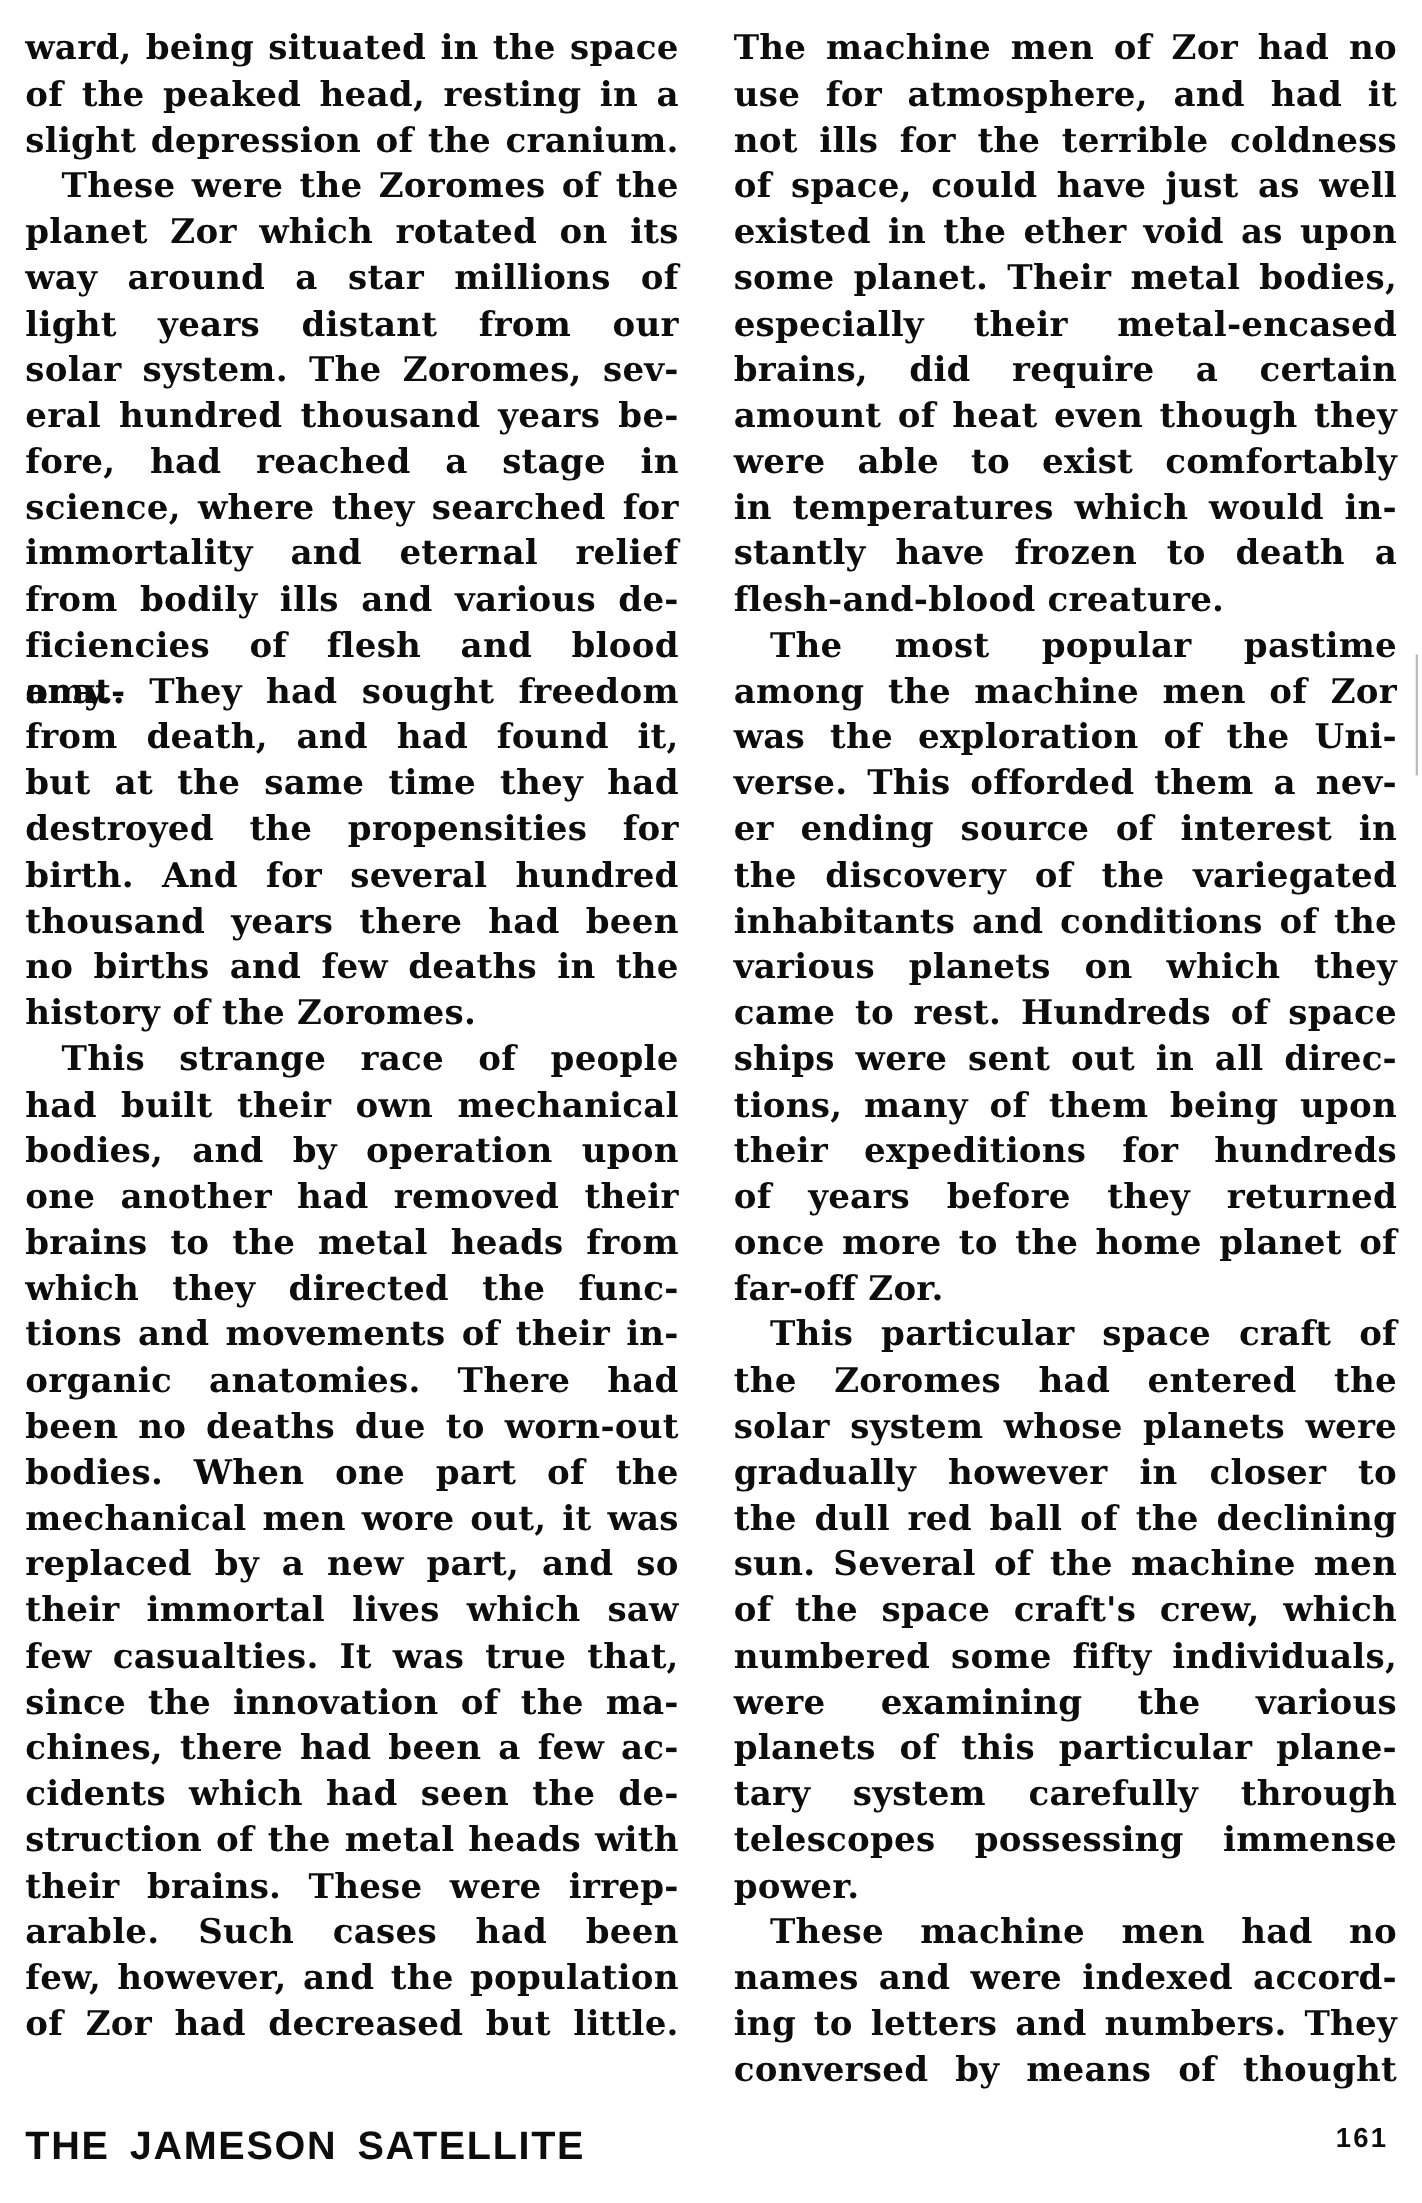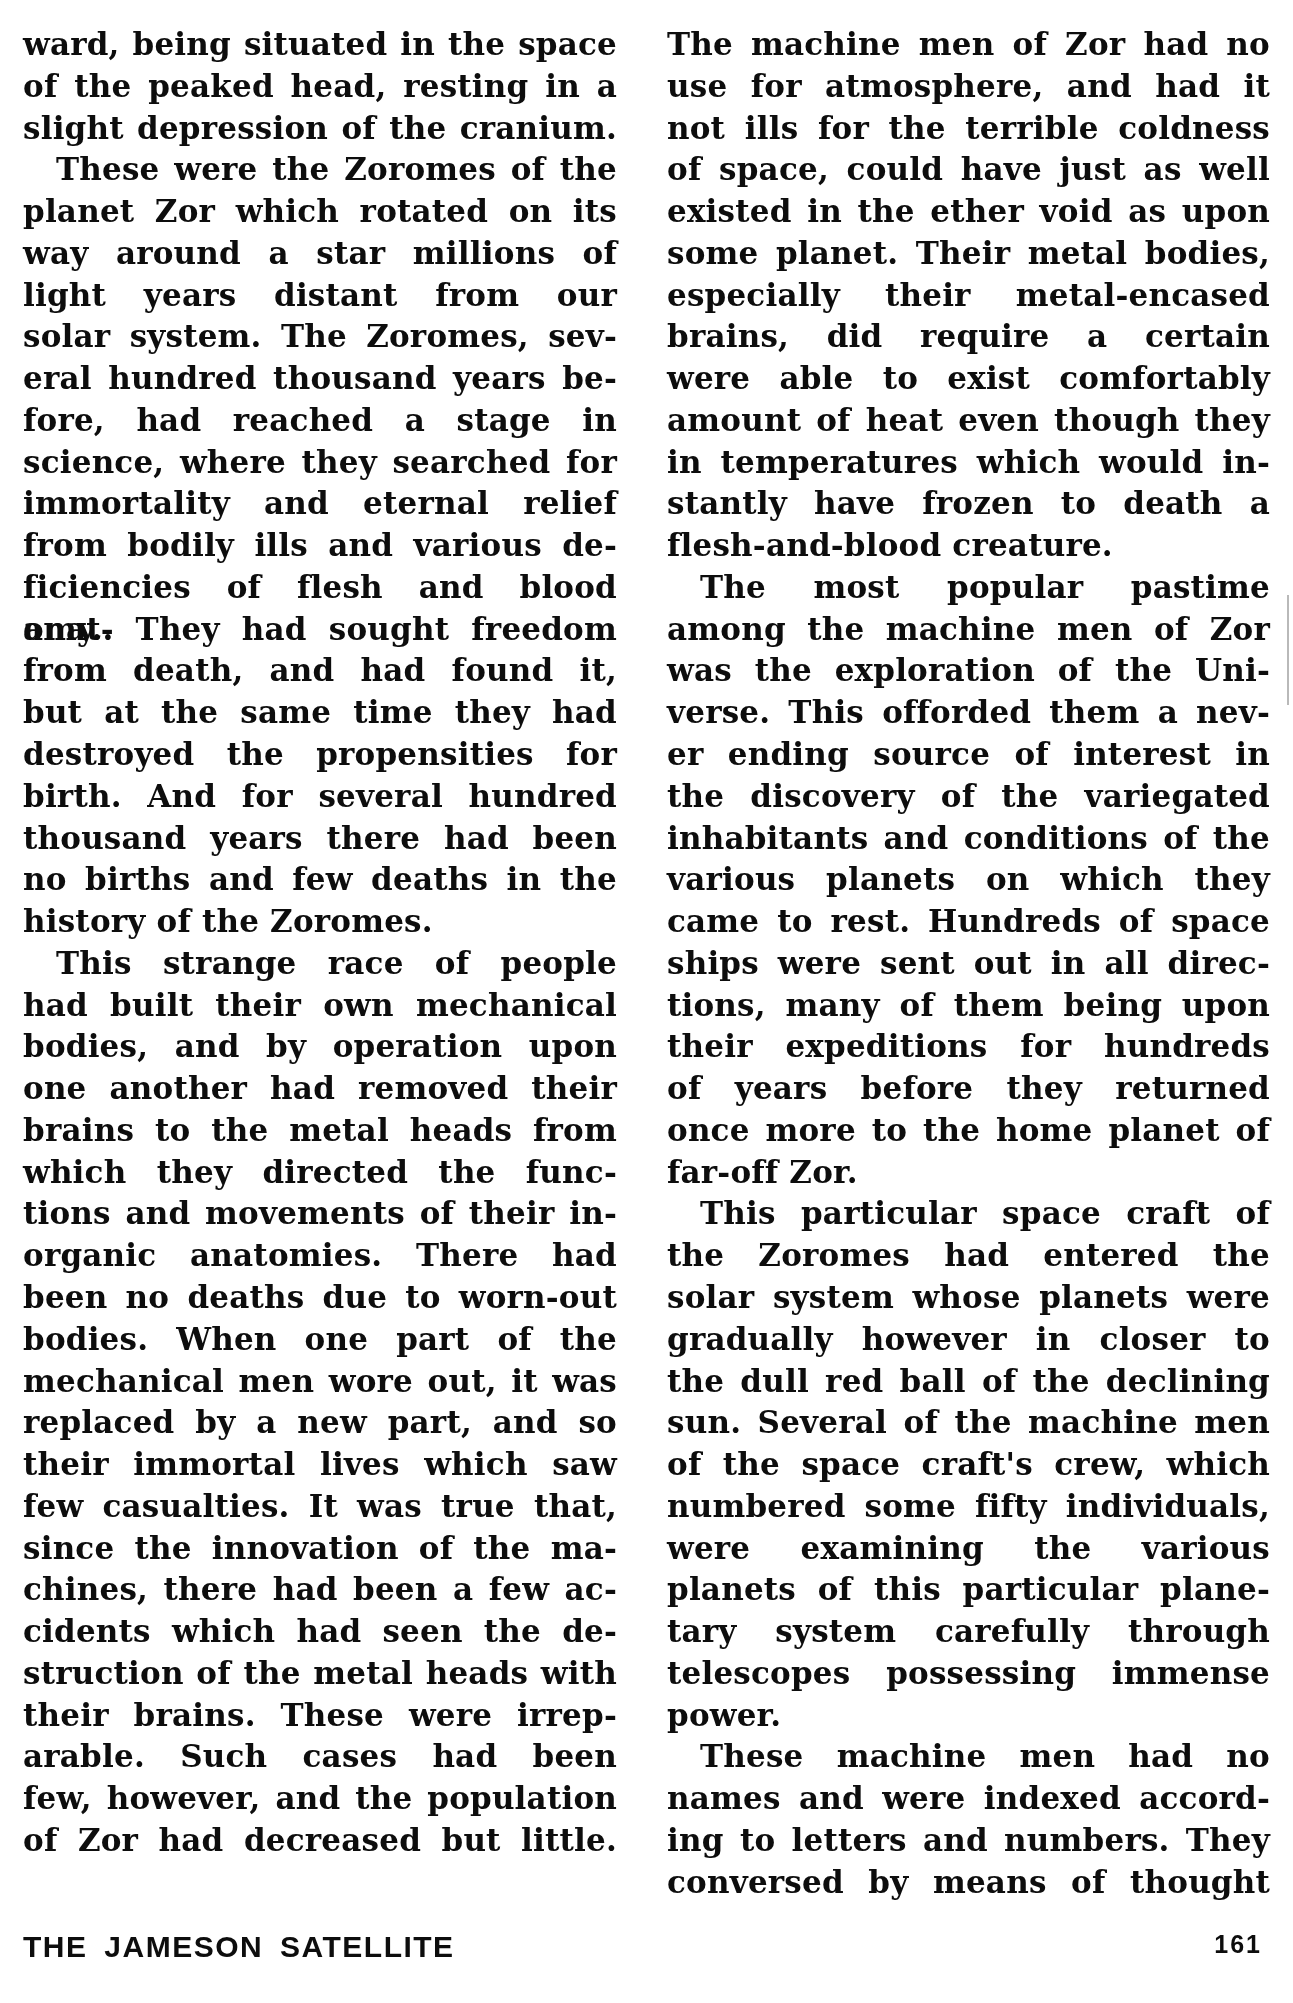--- a/index.html
+++ b/index.html
@@ -42,21 +42,21 @@
     left: 0; right: 0;
     top: 1930px;
     height: 40px;
     font-family: "Liberation Sans", sans-serif;
     font-weight: 700;
     color: var(--ink, #0d0d0d);
   }
   .footer-title {
     position: absolute;
     left: 23px;
-    font-size: 30px;
+    font-size: 36px;
     letter-spacing: 1.5px;
     word-spacing: 7px;
   }
   .footer-page {
     position: absolute;
     right: 31px;
     font-size: 25px;
     letter-spacing: 2px;
   }
   .scan-line {
@@ -120,22 +120,22 @@
     </div>
   <div class="column col-right" id="col-1">
       <div class="line">The machine men of Zor had no</div>
       <div class="line">use for atmosphere, and had it</div>
       <div class="line">not ills for the terrible coldness</div>
       <div class="line">of space, could have just as well</div>
       <div class="line">existed in the ether void as upon</div>
       <div class="line">some planet. Their metal bodies,</div>
       <div class="line">especially their metal-encased</div>
       <div class="line">brains, did require a certain</div>
+      <div class="line">amount of heat even though they</div>
       <div class="line">were able to exist comfortably</div>
-      <div class="line">amount of heat even though they</div>
       <div class="line">in temperatures which would in-</div>
       <div class="line">stantly have frozen to death a</div>
       <div class="line ragged">flesh-and-blood creature.</div>
       <div class="line indent">The most popular pastime</div>
       <div class="line">among the machine men of Zor</div>
       <div class="line">was the exploration of the Uni-</div>
       <div class="line">verse. This offorded them a nev-</div>
       <div class="line">er ending source of interest in</div>
       <div class="line">the discovery of the variegated</div>
       <div class="line">inhabitants and conditions of the</div>

